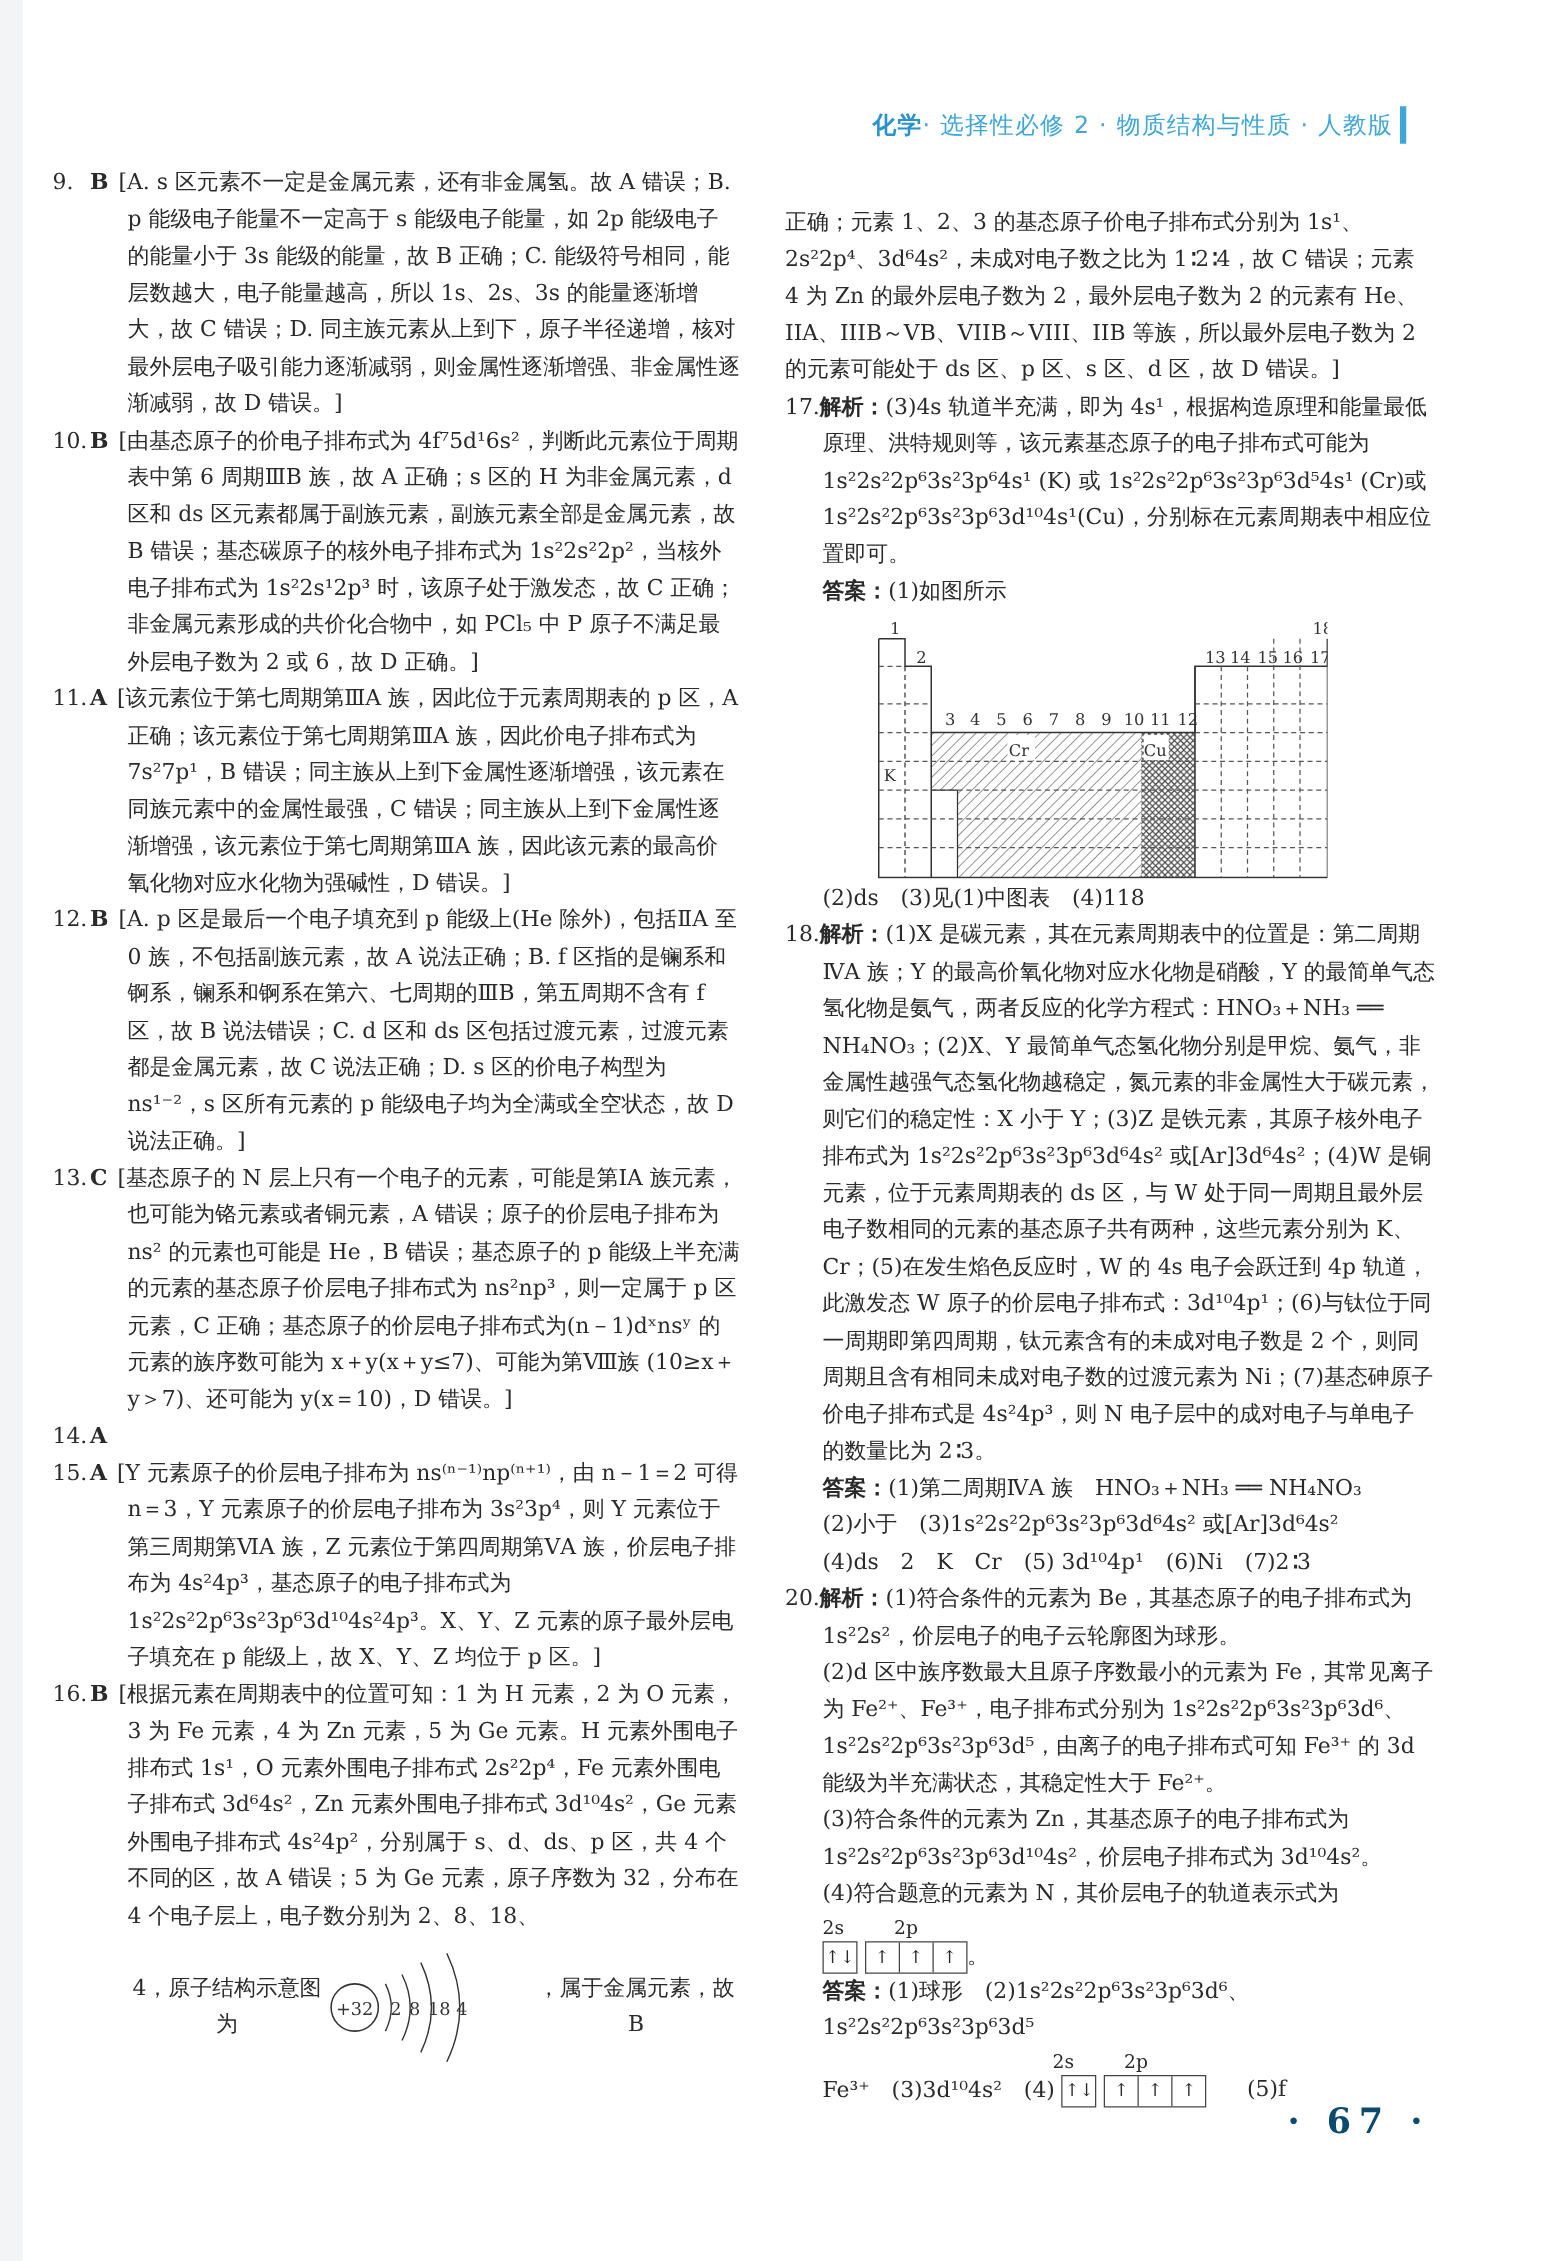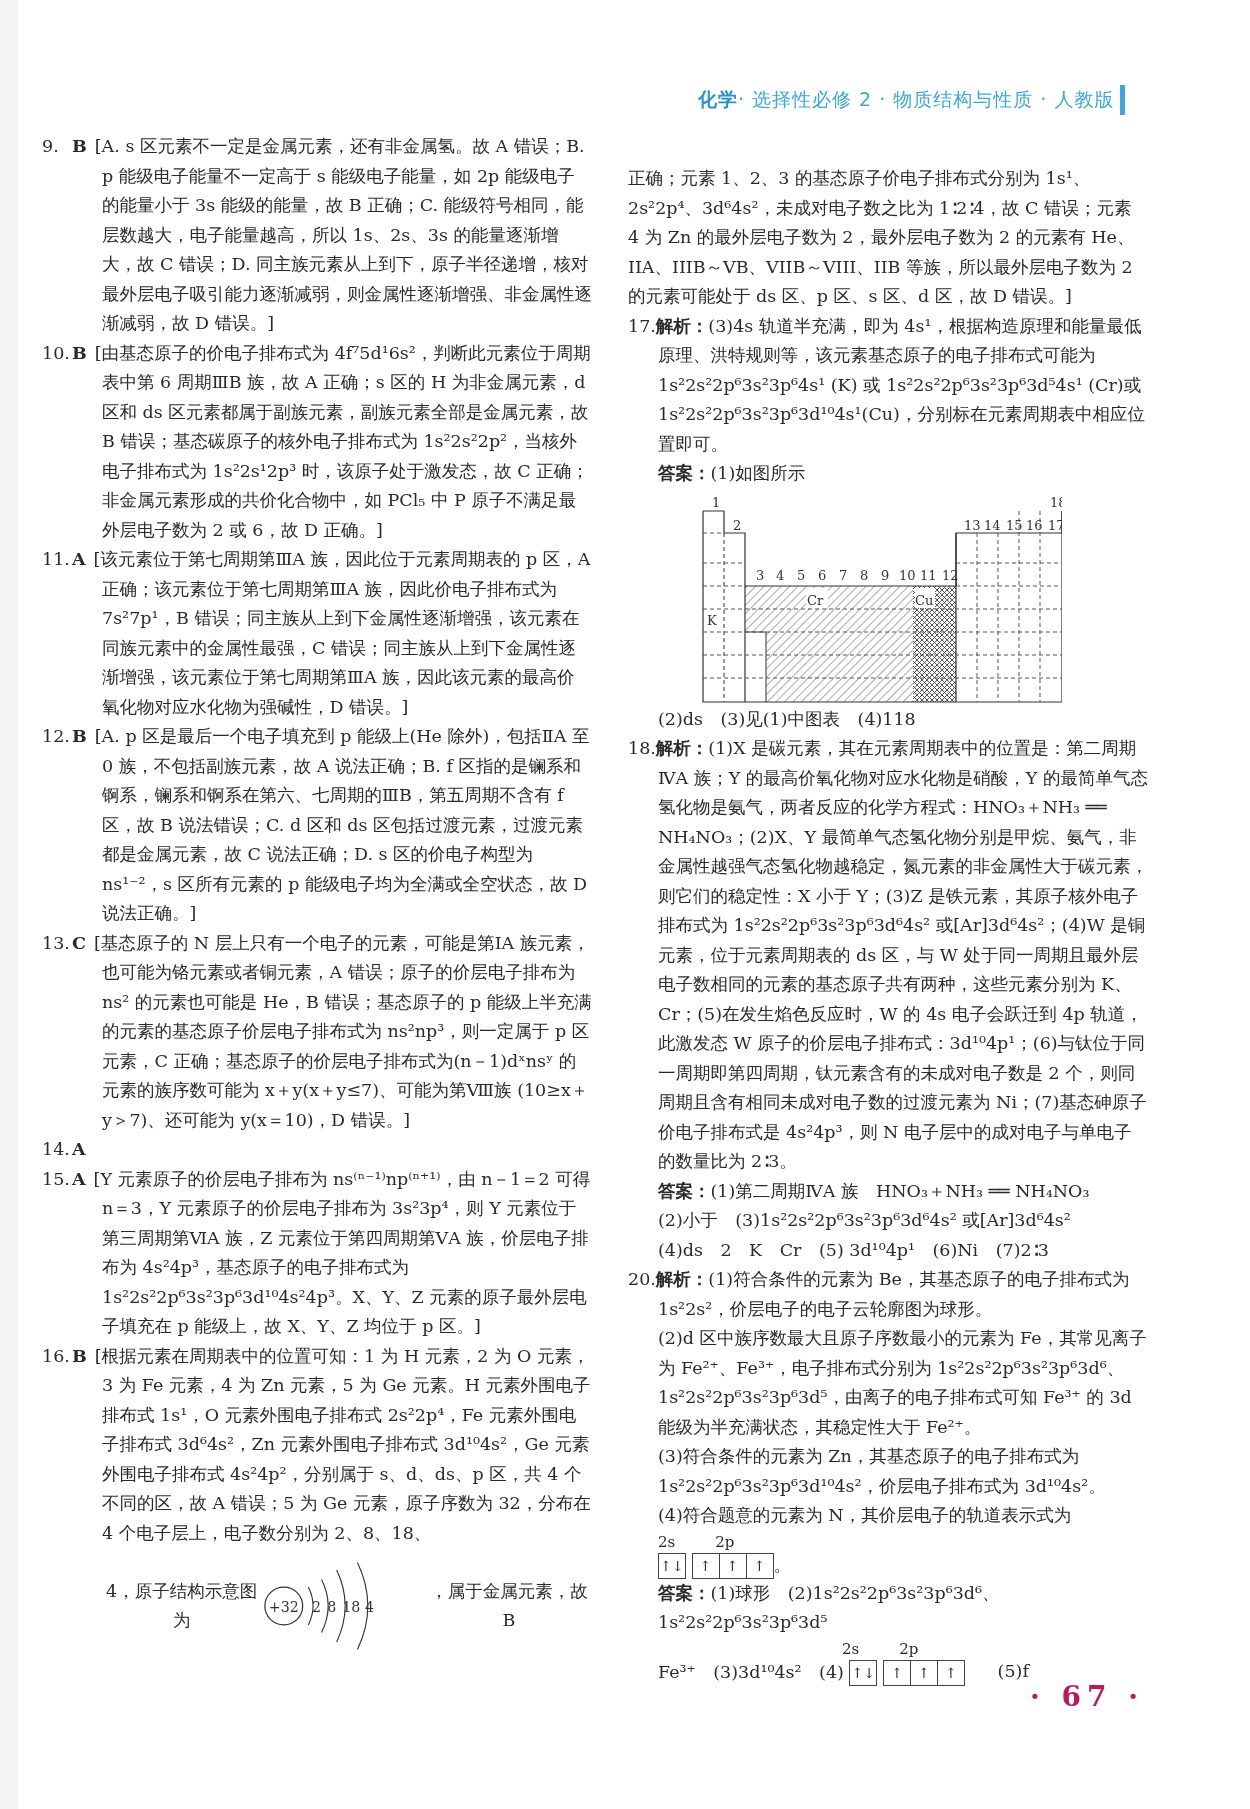--- a/index.html
+++ b/index.html
@@ -15,21 +15,21 @@
   .col.right { left:628px; width:520px; }
   .item { position:relative; }
   .num { display:inline-block; }
   .ans { font-weight:bold; margin-right:8px; }
   .label { font-family:"DejaVu Sans","Liberation Sans",sans-serif; font-weight:bold; }
   .indent { padding-left:30px; }
   .hang { padding-left:30px; text-indent:-30px; }
   .ptable { position:relative; width:360px; height:208px; margin:6px 0 2px 74px; }
   .atom { position:relative; height:96px;text-align:center; }
   .footer-num { position:absolute; left:1030px; top:1680px; font-family:"DejaVu Serif","Liberation Serif",serif;
-                font-size:28px; font-weight:bold; color:#be185d; letter-spacing:6px; }
+                font-size:28px; font-weight:bold; color:#0c4a6e; letter-spacing:6px; }
   .orb { display:inline-flex; border:1px solid #444; height:24px; vertical-align:middle; }
   .orb span { display:inline-block; width:26px; text-align:center; font-size:14px; line-height:24px; border-right:1px solid #444; }
   .orb span:last-child { border-right:none; }
 </style>
 </head>
 <body>
 
 <div class="page-edge"></div>
 
 <div class="header">

